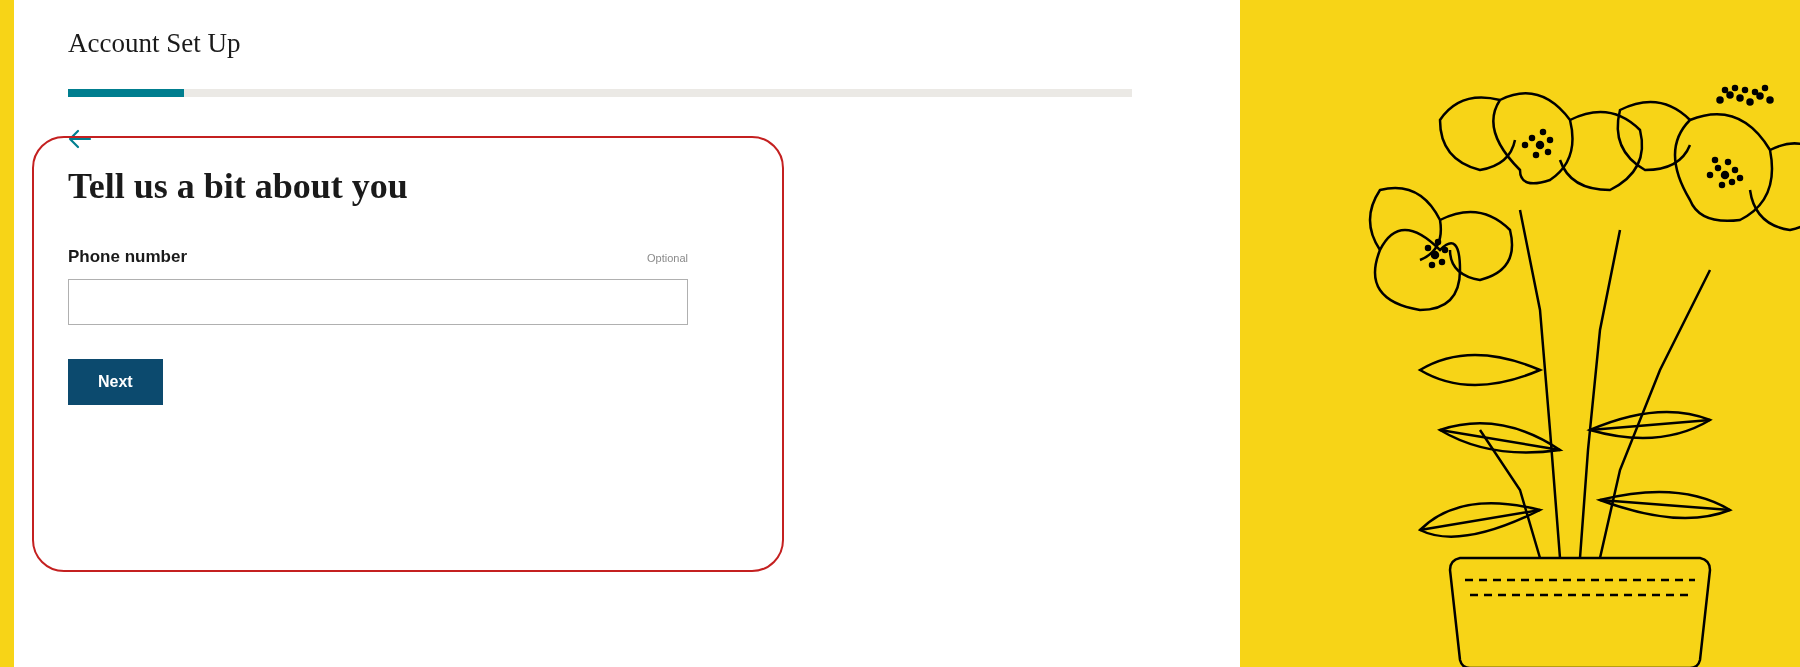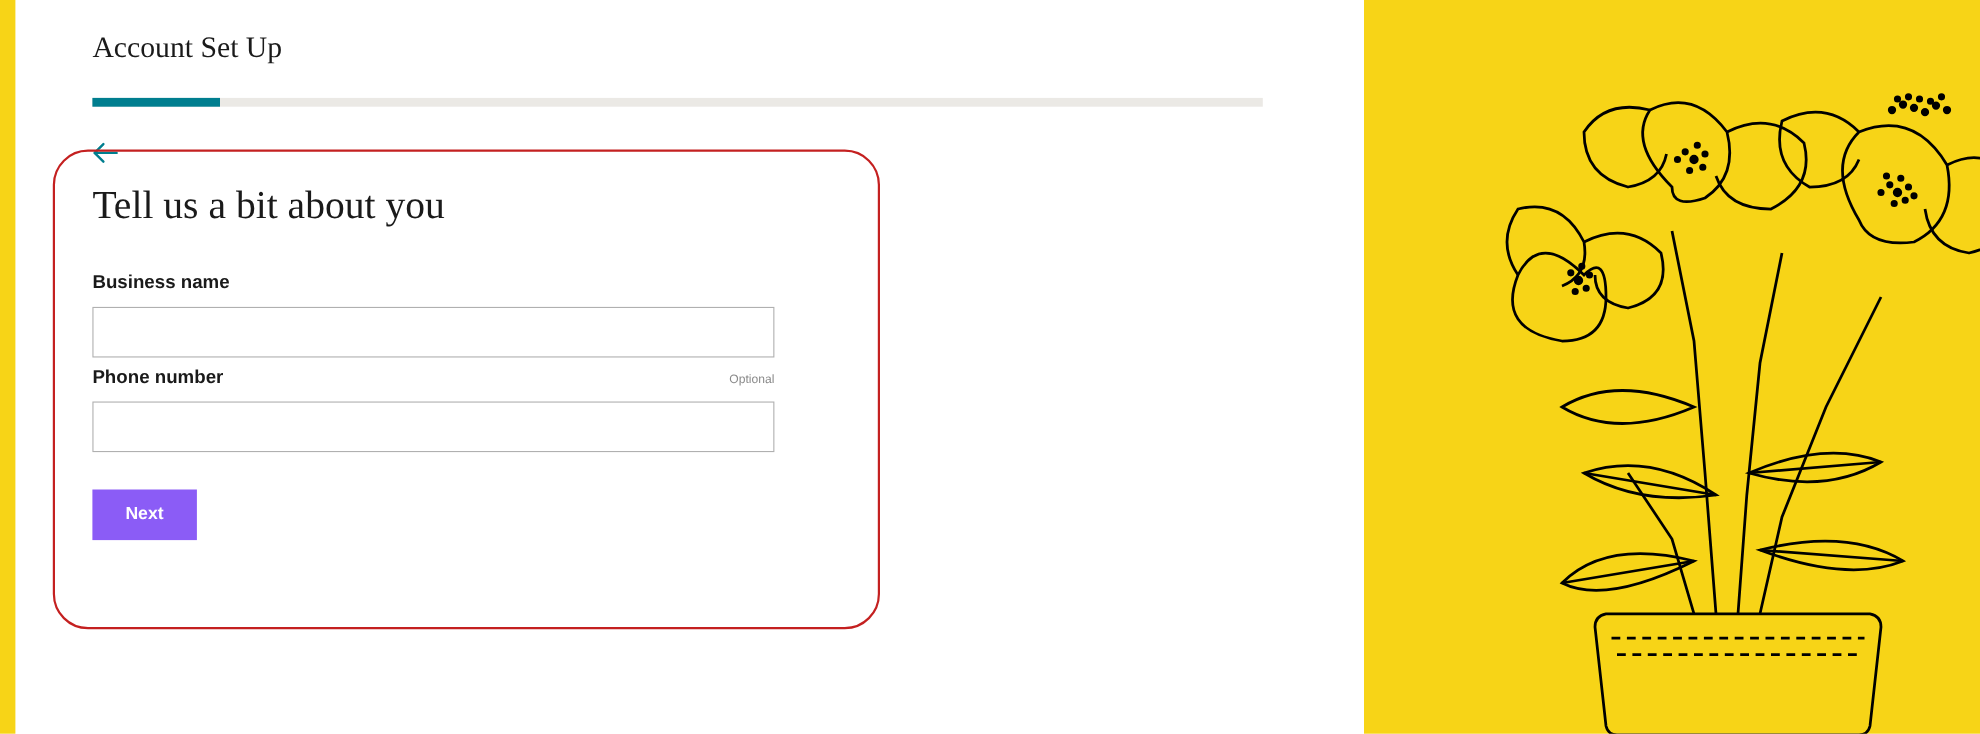--- a/index.html
+++ b/index.html
@@ -34,21 +34,21 @@
     }
     .flower-art {
       position: absolute;
       right: -40px;
       top: 50px;
       width: 580px;
       height: 620px;
     }
     .main-content {
       position: absolute;
-      left: 84px;
+      left: 68px;
       top: 28px;
       width: 1064px;
     }
     .page-heading {
       font-family: Georgia, 'Times New Roman', serif;
       font-size: 27px;
       font-weight: 400;
       color: #1a1a1a;
       margin-bottom: 30px;
     }
@@ -83,21 +83,21 @@
       border: 2px solid #c42020;
       border-radius: 32px;
       pointer-events: none;
     }
     .form-section {
       margin-top: 0;
     }
     .form-title {
       font-family: Georgia, 'Times New Roman', serif;
       font-size: 36px;
-      font-weight: 400;
+      font-weight: 700;
       color: #1a1a1a;
       margin-bottom: 40px;
     }
     .name-row {
       display: flex;
       gap: 16px;
       margin-bottom: 22px;
     }
     .field-group {
       display: flex;
@@ -137,21 +137,21 @@
       background: #ffffff;
     }
     .helper-text {
       font-size: 17px;
       color: #8a8a8a;
       margin-top: 4px;
       margin-bottom: 22px;
     }
     .next-button {
       display: inline-block;
-      background: #8b5cf6;
+      background: #0c4a6e;
       color: #ffffff;
       border: none;
       padding: 14px 30px;
       font-size: 16px;
       font-weight: 600;
       cursor: pointer;
       margin-top: 26px;
     }
   </style>
 </head>
@@ -243,24 +243,20 @@
       <path d="M 10 2 L 2 10 L 10 18 M 2 10 L 22 10" stroke="#007e8f" stroke-width="2.2" fill="none" stroke-linecap="round" stroke-linejoin="round"></path>
     </svg>
   </div>
 
   <div class="form-outline"></div>
 
   <div class="form-section">
     <h2 class="form-title">Tell us a bit about you</h2>
 
 
-    <div class="field-group full">
-      <label class="field-label">Business name</label>
-      <input type="text" class="text-input" value="" style="">
-    </div>
 
     <div class="field-group full">
       <div class="label-row">
         <label class="field-label" style="margin-bottom:0">Phone number</label>
         <span class="optional-text">Optional</span>
       </div>
       <input type="text" class="text-input" value="" style="">
     </div>
 
     <button class="next-button">Next</button>

